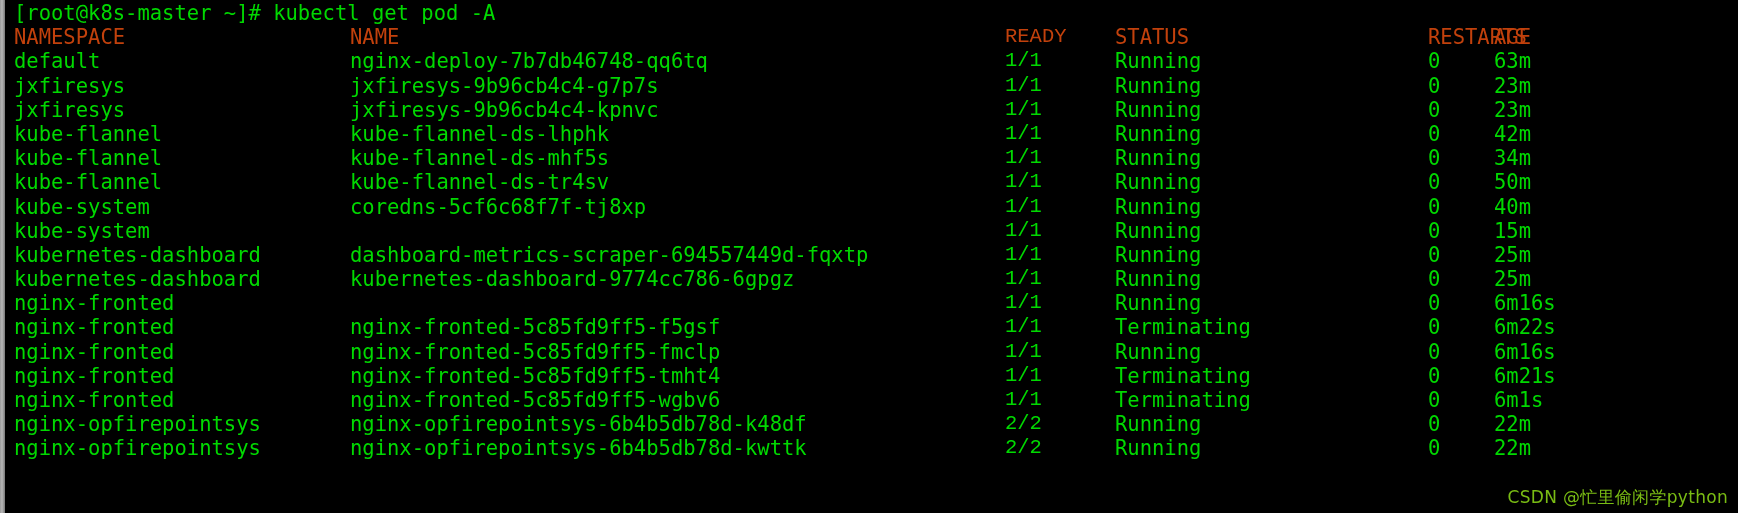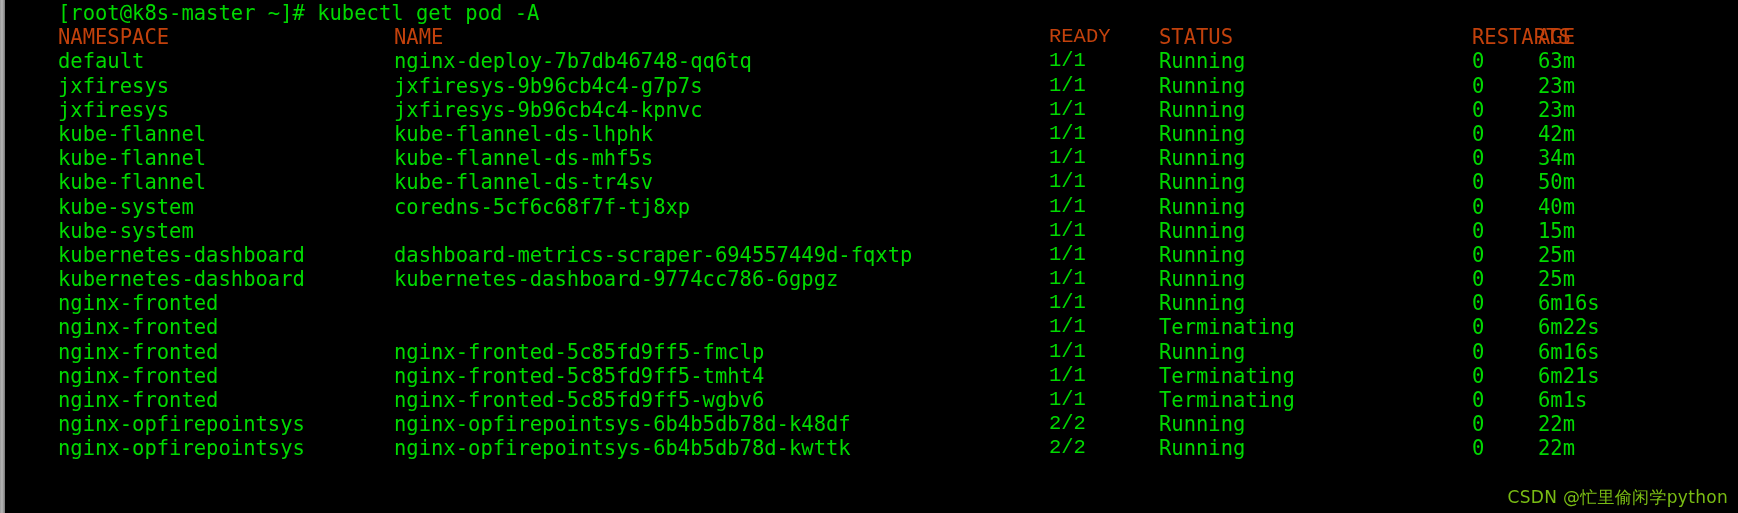--- a/index.html
+++ b/index.html
@@ -41,21 +41,20 @@
     bottom: 0;
     padding-left: 9px;
     padding-top: 1px;
     box-sizing: border-box;
   }
 
   .line {
     position: relative;
     height: 24.2px;
     white-space: pre;
-    margin-left: 44px;
   }
 
   .prompt-line {
     letter-spacing: 0px;
   }
 
   
   .cell {
     position: absolute;
     top: 0;
@@ -111,21 +110,21 @@
         <div class="line"><span class="cell col-ns">jxfiresys</span><span class="cell col-name">jxfiresys-9b96cb4c4-g7p7s</span><span class="cell col-ready">1/1</span><span class="cell col-status">Running</span><span class="cell col-restart">0</span><span class="cell col-age">23m</span></div>
         <div class="line"><span class="cell col-ns">jxfiresys</span><span class="cell col-name">jxfiresys-9b96cb4c4-kpnvc</span><span class="cell col-ready">1/1</span><span class="cell col-status">Running</span><span class="cell col-restart">0</span><span class="cell col-age">23m</span></div>
         <div class="line"><span class="cell col-ns">kube-flannel</span><span class="cell col-name">kube-flannel-ds-lhphk</span><span class="cell col-ready">1/1</span><span class="cell col-status">Running</span><span class="cell col-restart">0</span><span class="cell col-age">42m</span></div>
         <div class="line"><span class="cell col-ns">kube-flannel</span><span class="cell col-name">kube-flannel-ds-mhf5s</span><span class="cell col-ready">1/1</span><span class="cell col-status">Running</span><span class="cell col-restart">0</span><span class="cell col-age">34m</span></div>
         <div class="line"><span class="cell col-ns">kube-flannel</span><span class="cell col-name">kube-flannel-ds-tr4sv</span><span class="cell col-ready">1/1</span><span class="cell col-status">Running</span><span class="cell col-restart">0</span><span class="cell col-age">50m</span></div>
         <div class="line"><span class="cell col-ns">kube-system</span><span class="cell col-name">coredns-5cf6c68f7f-tj8xp</span><span class="cell col-ready">1/1</span><span class="cell col-status">Running</span><span class="cell col-restart">0</span><span class="cell col-age">40m</span></div>
         <div class="line"><span class="cell col-ns">kube-system</span><span class="cell col-ready">1/1</span><span class="cell col-status">Running</span><span class="cell col-restart">0</span><span class="cell col-age">15m</span></div>
         <div class="line"><span class="cell col-ns">kubernetes-dashboard</span><span class="cell col-name">dashboard-metrics-scraper-694557449d-fqxtp</span><span class="cell col-ready">1/1</span><span class="cell col-status">Running</span><span class="cell col-restart">0</span><span class="cell col-age">25m</span></div>
         <div class="line"><span class="cell col-ns">kubernetes-dashboard</span><span class="cell col-name">kubernetes-dashboard-9774cc786-6gpgz</span><span class="cell col-ready">1/1</span><span class="cell col-status">Running</span><span class="cell col-restart">0</span><span class="cell col-age">25m</span></div>
         <div class="line"><span class="cell col-ns">nginx-fronted</span><span class="cell col-ready">1/1</span><span class="cell col-status">Running</span><span class="cell col-restart">0</span><span class="cell col-age">6m16s</span></div>
-        <div class="line"><span class="cell col-ns">nginx-fronted</span><span class="cell col-ready">1/1</span><span class="cell col-status">Terminating</span><span class="cell col-restart">0</span><span class="cell col-age">6m22s</span></div>
+        <div class="line"><span class="cell col-ns">nginx-fronted</span><span class="cell col-name">nginx-fronted-5c85fd9ff5-f5gsf</span><span class="cell col-ready">1/1</span><span class="cell col-status">Terminating</span><span class="cell col-restart">0</span><span class="cell col-age">6m22s</span></div>
         <div class="line"><span class="cell col-ns">nginx-fronted</span><span class="cell col-name">nginx-fronted-5c85fd9ff5-fmclp</span><span class="cell col-ready">1/1</span><span class="cell col-status">Running</span><span class="cell col-restart">0</span><span class="cell col-age">6m16s</span></div>
         <div class="line"><span class="cell col-ns">nginx-fronted</span><span class="cell col-name">nginx-fronted-5c85fd9ff5-tmht4</span><span class="cell col-ready">1/1</span><span class="cell col-status">Terminating</span><span class="cell col-restart">0</span><span class="cell col-age">6m21s</span></div>
         <div class="line"><span class="cell col-ns">nginx-fronted</span><span class="cell col-name">nginx-fronted-5c85fd9ff5-wgbv6</span><span class="cell col-ready">1/1</span><span class="cell col-status">Terminating</span><span class="cell col-restart">0</span><span class="cell col-age">6m1s</span></div>
         <div class="line"><span class="cell col-ns">nginx-opfirepointsys</span><span class="cell col-name">nginx-opfirepointsys-6b4b5db78d-k48df</span><span class="cell col-ready">2/2</span><span class="cell col-status">Running</span><span class="cell col-restart">0</span><span class="cell col-age">22m</span></div>
         <div class="line"><span class="cell col-ns">nginx-opfirepointsys</span><span class="cell col-name">nginx-opfirepointsys-6b4b5db78d-kwttk</span><span class="cell col-ready">2/2</span><span class="cell col-status">Running</span><span class="cell col-restart">0</span><span class="cell col-age">22m</span></div>
       </div>
 
   </div>
 
   <div class="watermark">CSDN @忙里偷闲学python</div>

